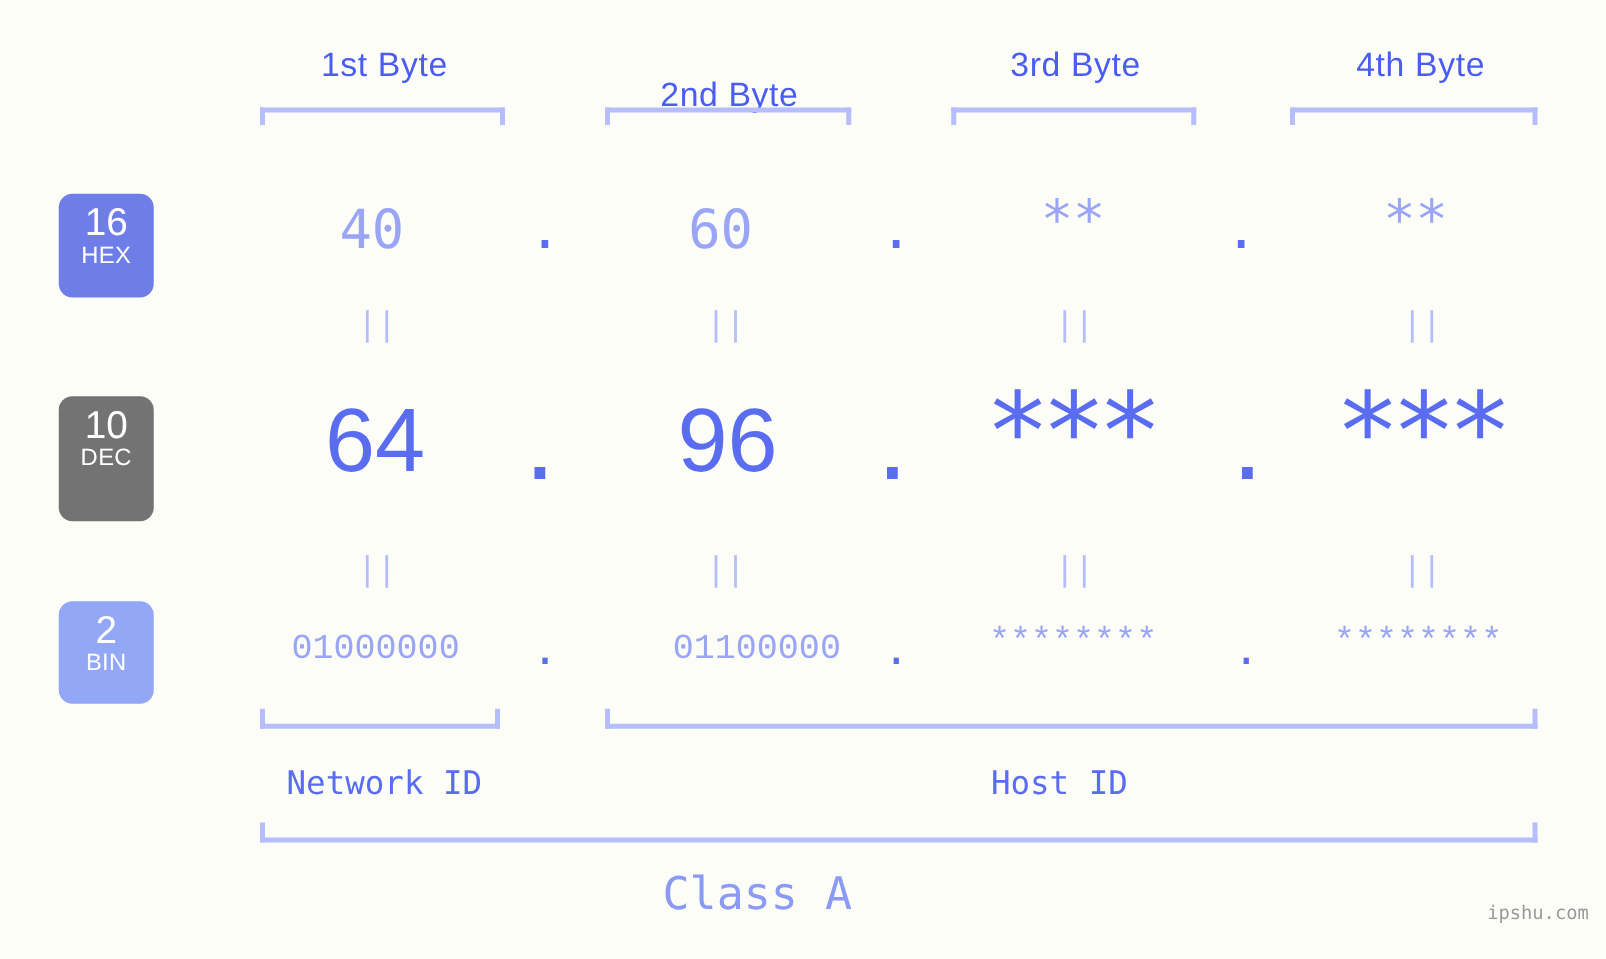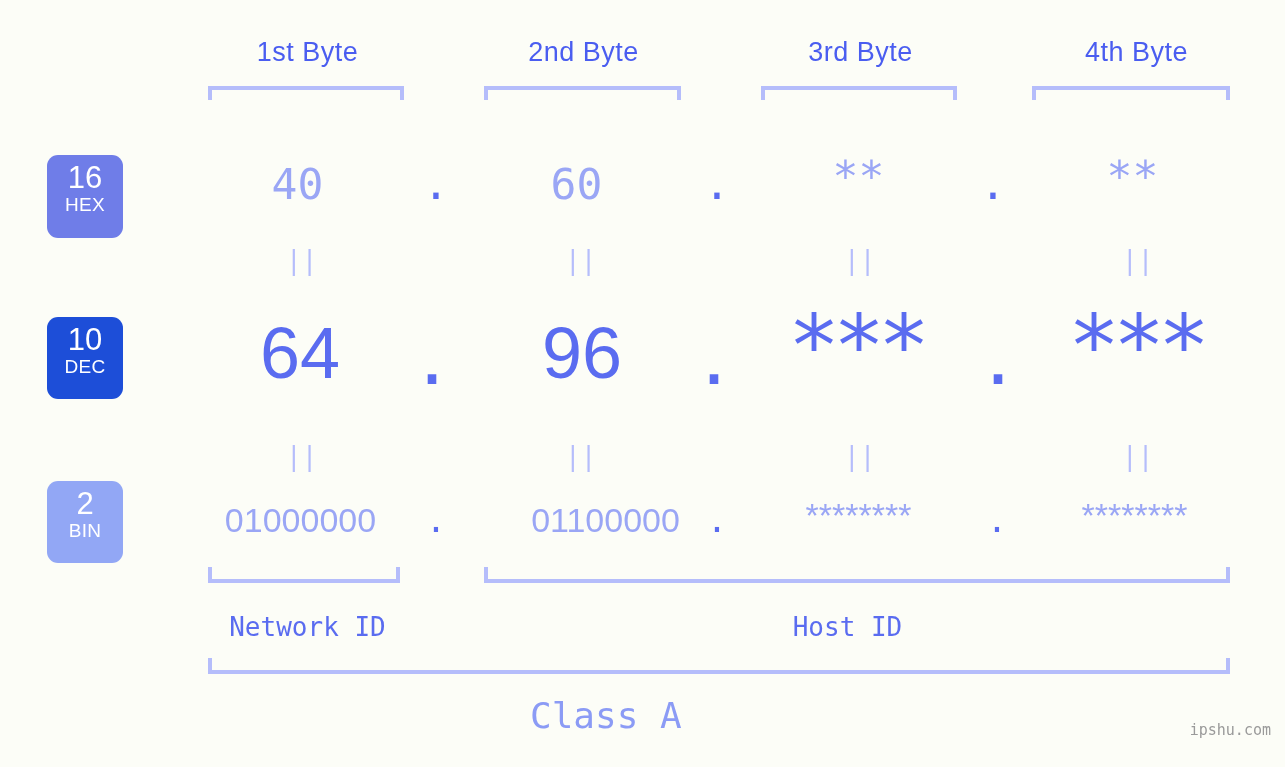--- a/index.html
+++ b/index.html
@@ -74,21 +74,21 @@
   }
   .badge .sub {
     display: block;
     font-size: 19px;
     line-height: 22px;
     font-weight: 400;
     letter-spacing: 0.3px;
     text-align: center;
   }
   #badge-hex { top: 155px; height: 83px; background: #6f7de8; }
-  #badge-dec { top: 317px; height: 82px; background: #1d4ed8; }
+  #badge-dec { top: 317px; height: 100px; background: #737373; }
   #badge-bin { top: 481px; height: 82px; background: #92a7f5; }
 
   
   .cell {
     position: absolute;
     text-align: center;
     white-space: nowrap;
   }
 
   .hex-row .cell {
@@ -127,22 +127,22 @@
     font-family: "Liberation Sans", sans-serif;
     font-size: 90px;
     line-height: 100px;
     color: #5a6cf0;
     top: 303px;
     text-align: center;
     width: 40px;
   }
 
   .bin-row .cell {
-    font-family: Liberation Sans, sans-serif;
-    font-size: 34px;
+    font-family: Liberation Mono, monospace;
+    font-size: 28px;
     line-height: 40px;
     color: #9aa6f5;
     top: 500px;
     letter-spacing: 0px;
   }
   .bin-row .dot {
     position: absolute;
     font-family: "DejaVu Sans Mono", monospace;
     font-size: 34px;
     line-height: 40px;
@@ -195,21 +195,21 @@
     color: #9a9a9a;
     letter-spacing: 0px;
   }
 </style>
 </head>
 <body>
 
 <div id="stage">
 
   <div class="byte-label" style="left:195px; width:225px;">1st Byte</div>
-  <div class="byte-label" style="left:471px; width:225px;">2nd Byte</div>
+  <div class="byte-label" style="left:471px; width:225px;margin-top:24px;">2nd Byte</div>
   <div class="byte-label" style="left:748px; width:225px;">3rd Byte</div>
   <div class="byte-label" style="left:1024px; width:225px;">4th Byte</div>
 
   <div class="bracket-top" style="left:208px; top:86px; width:196px;"></div>
   <div class="bracket-top" style="left:484px; top:86px; width:197px;"></div>
   <div class="bracket-top" style="left:761px; top:86px; width:196px;"></div>
   <div class="bracket-top" style="left:1032px; top:86px; width:198px;"></div>
 
   <div class="badge" id="badge-hex">
     <span class="num">16</span>

